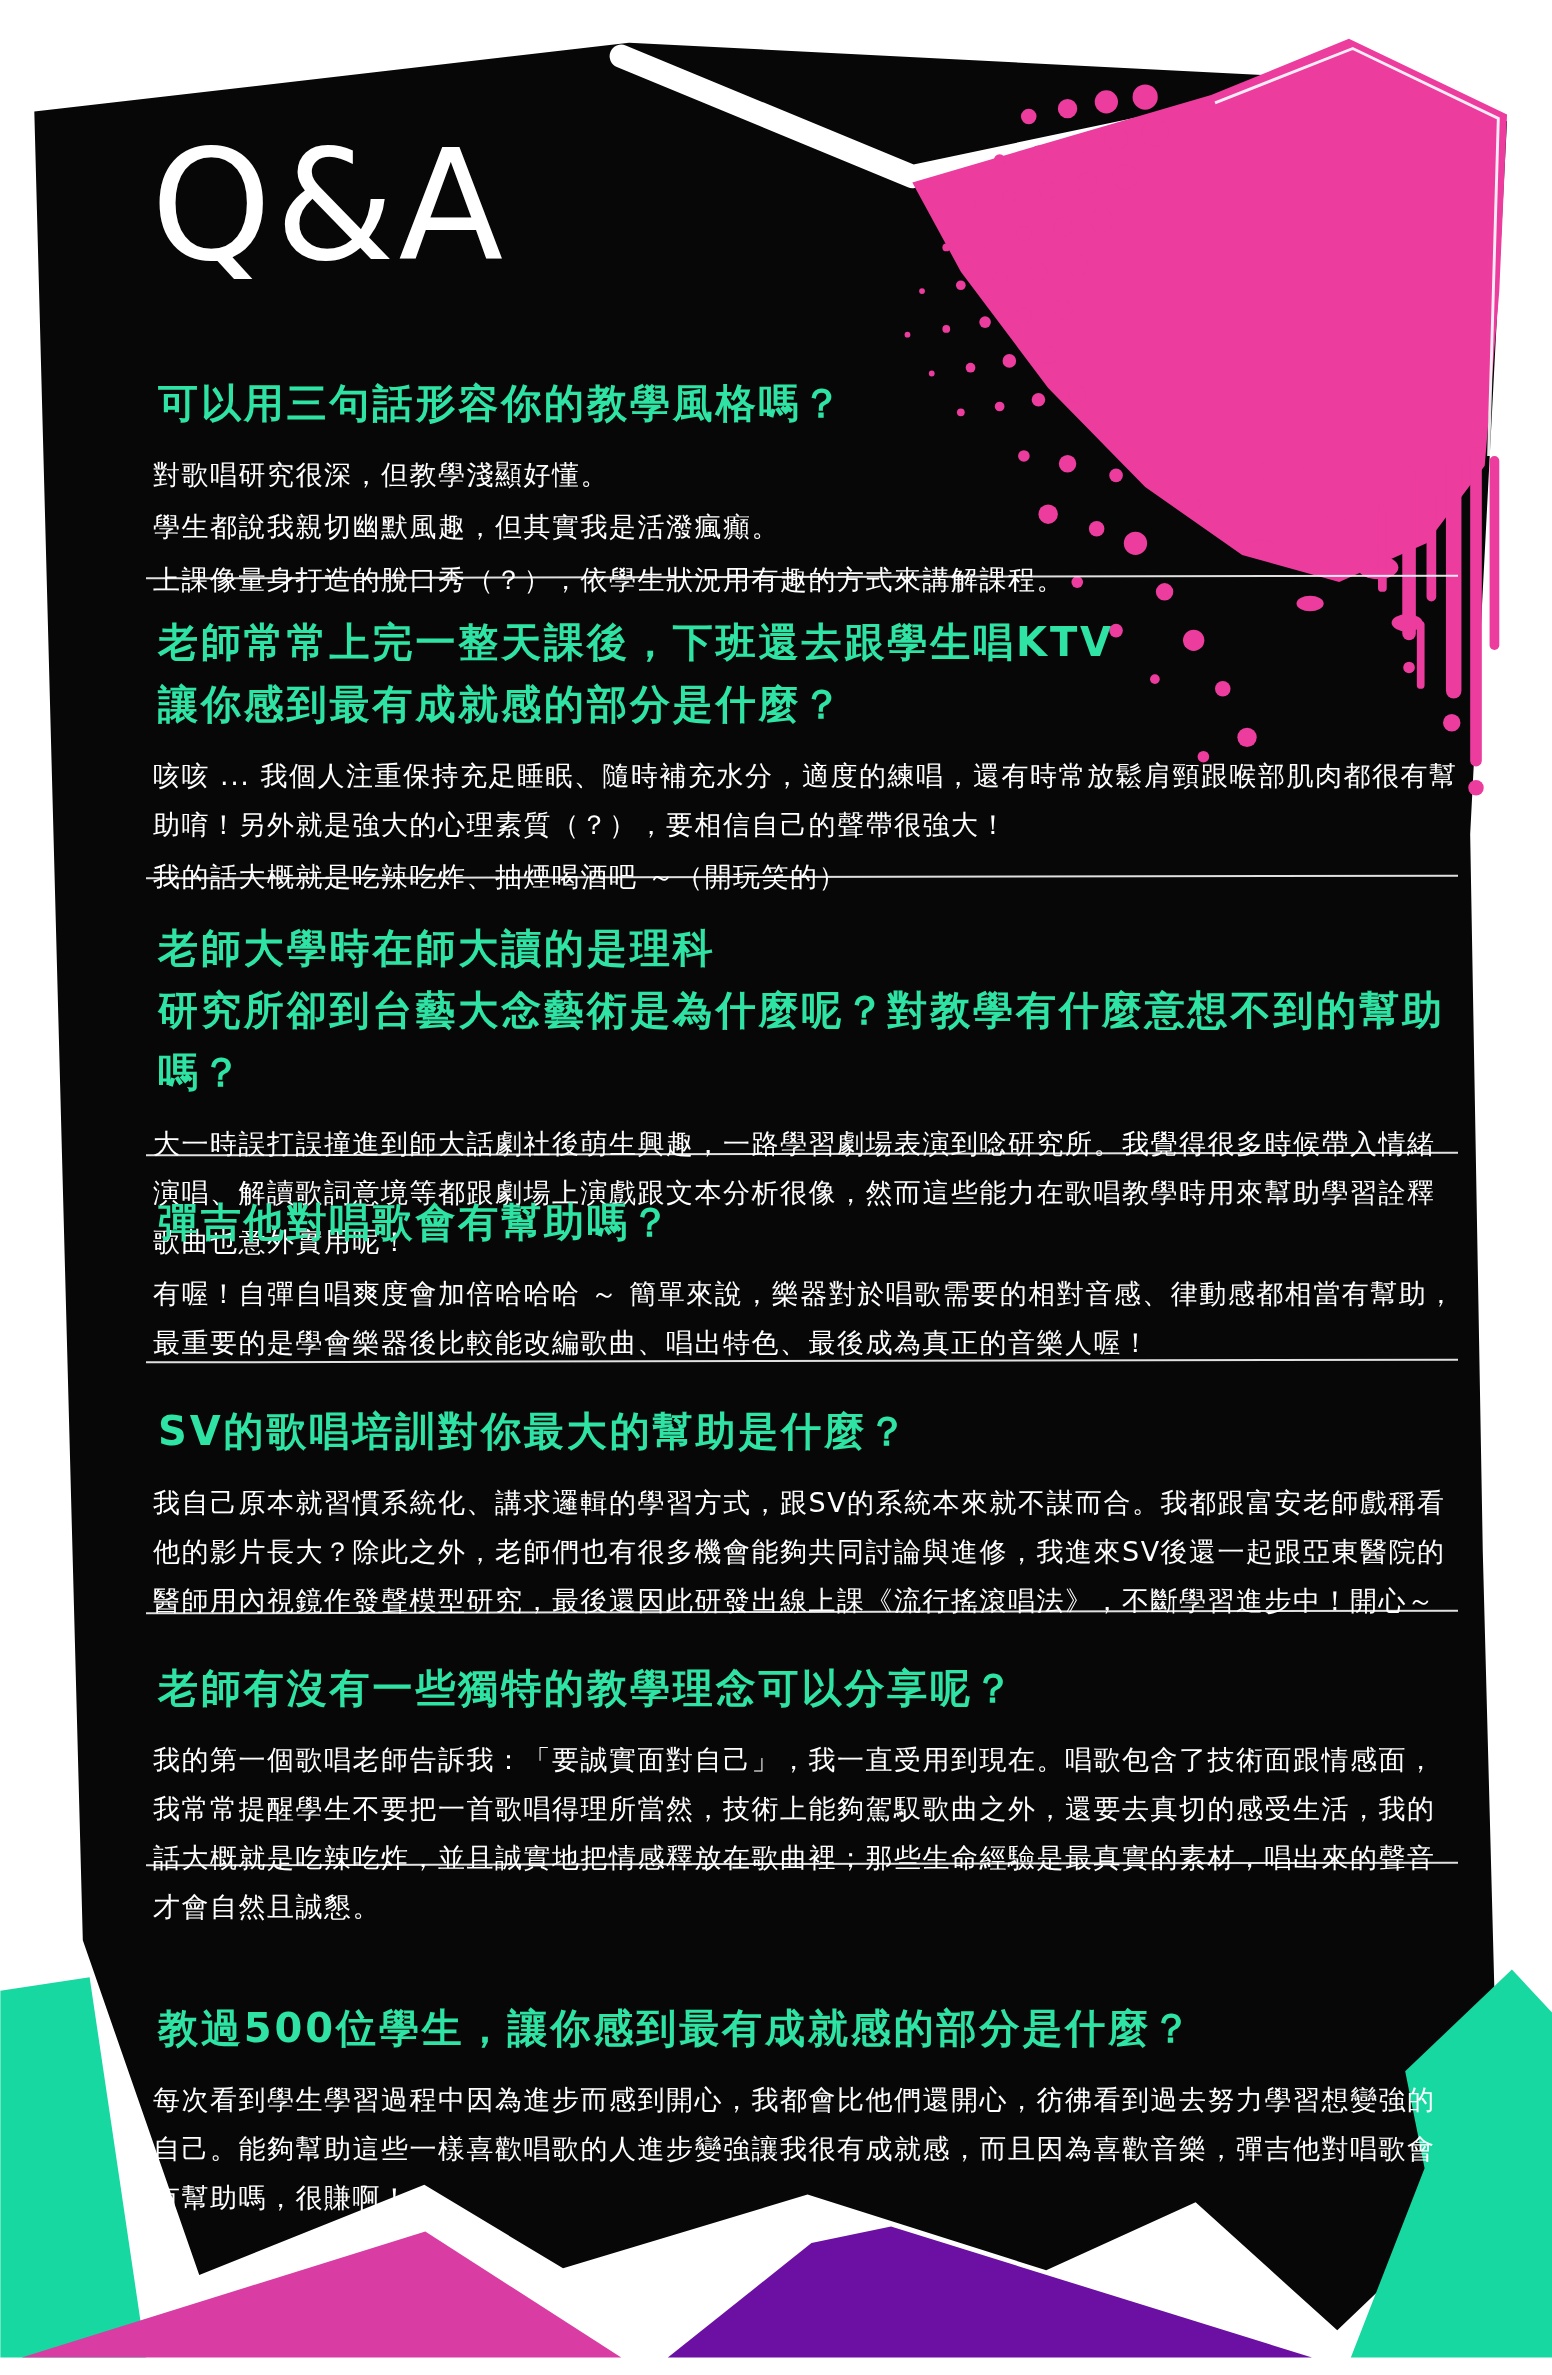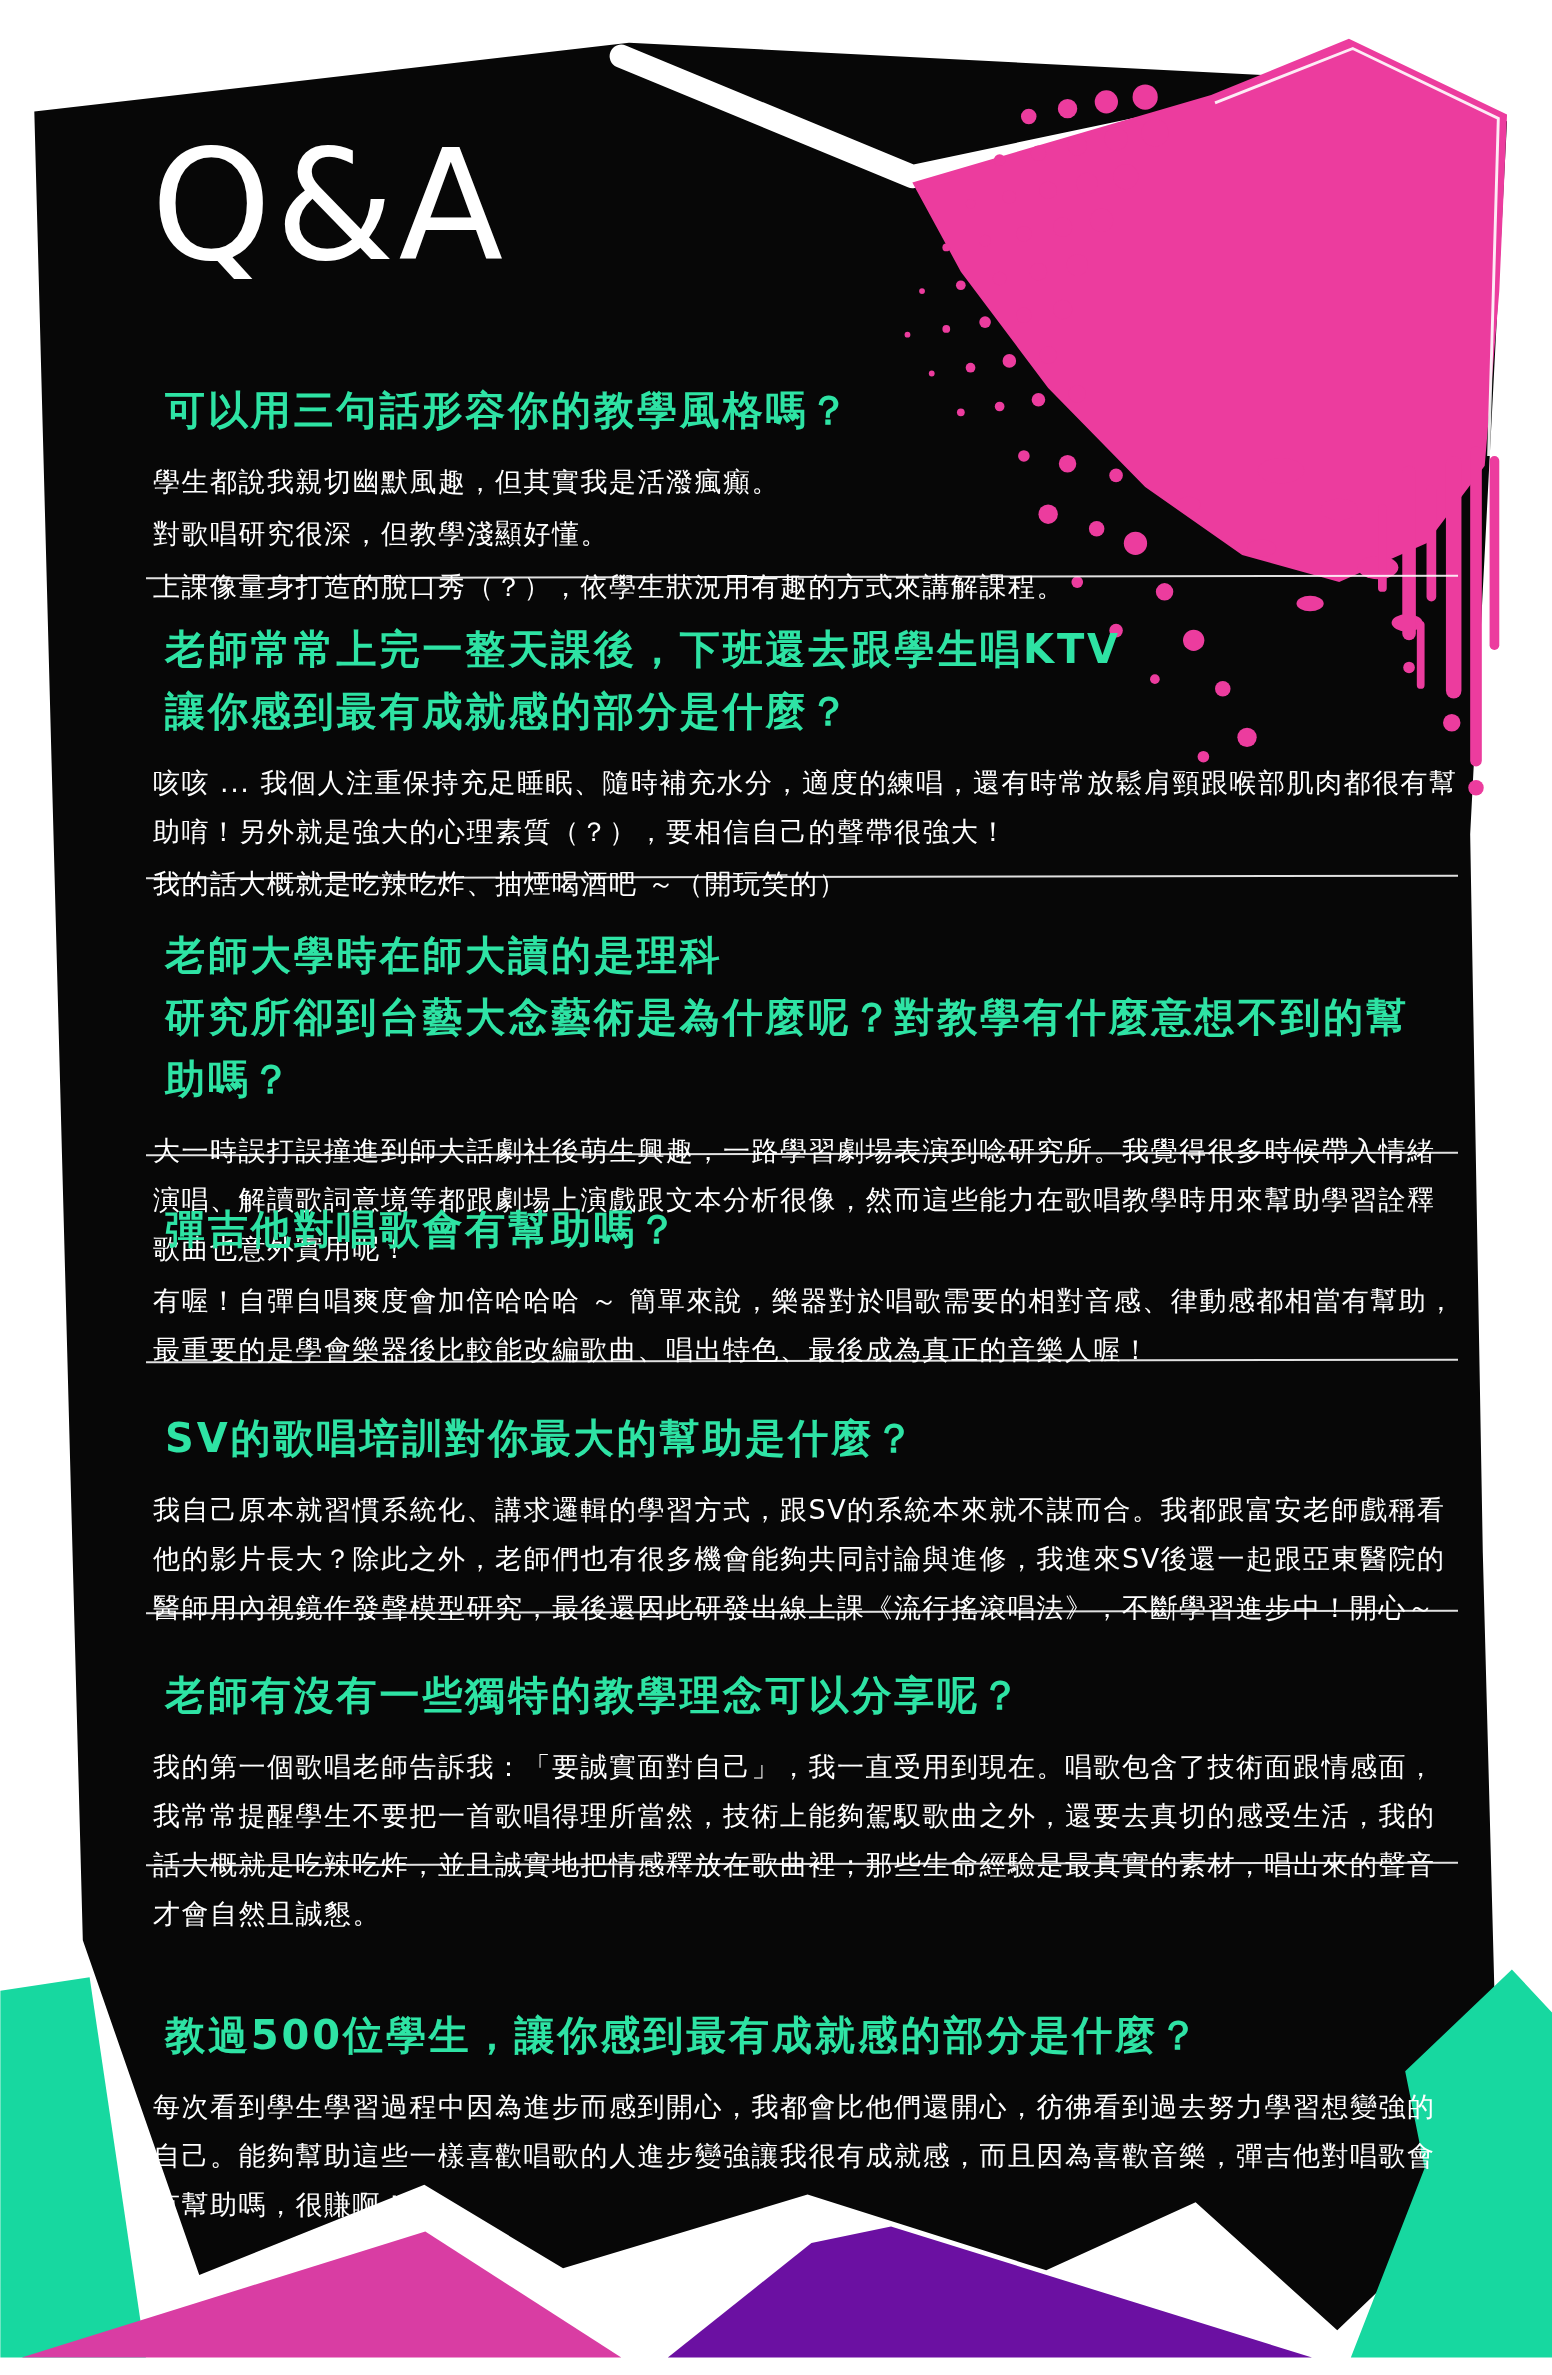--- a/index.html
+++ b/index.html
@@ -13,21 +13,21 @@
   .bg-art{position:absolute;inset:0;z-index:0;}
   .content{position:absolute;inset:0;z-index:1;}
   .page-title{
     position:absolute;top:124px;left:151px;
     font-size:153px;line-height:165px;font-weight:400;
     letter-spacing:3.9px;color:#ffffff;
   }
   .qa-section{position:absolute;left:153px;width:1308px;}
   .q-head{
     font-size:40px;line-height:62px;font-weight:700;
-    letter-spacing:2.9px;color:#2ee3a4;margin:12px;
+    letter-spacing:2.9px;color:#2ee3a4;margin:5px;
   }
   .answers{margin-top:15.5px;}
   .answers p{
     margin:0 0 3.9px 0;
     font-size:27px;line-height:49px;letter-spacing:1.5px;
     color:#ffffff;font-weight:400;
   }
   .divider{
     position:absolute;left:146px;width:1312px;height:1.9px;
     background:#ffffff;opacity:.88;transform:rotate(-0.12deg);
@@ -144,22 +144,22 @@
     <path d="M1558,2030 L1600,2075 L1600,2430 L1392,2430 L1468,2235 L1448,2135 Z" fill="#17d8a0"></path>
   </svg>
 
   <div class="content">
 
     <div class="page-title">Q&amp;A</div>
 
     <div class="qa-section s1">
       <h2 class="q-head">可以用三句話形容你的教學風格嗎？</h2>
       <div class="answers">
+        <p>對歌唱研究很深，但教學淺顯好懂。</p>
         <p>學生都說我親切幽默風趣，但其實我是活潑瘋癲。</p>
-        <p>對歌唱研究很深，但教學淺顯好懂。</p>
         <p>上課像量身打造的脫口秀（？），依學生狀況用有趣的方式來講解課程。</p>
       </div>
     </div>
     <div class="divider d1"></div>
 
     <div class="qa-section s2">
       <h2 class="q-head"><span>老師常常上完一整天課後，下班還去跟學生唱KTV</span><br>
         <span>讓你感到最有成就感的部分是什麼？</span></h2>
       <div class="answers">
         <p>咳咳 ... 我個人注重保持充足睡眠、隨時補充水分，適度的練唱，還有時常放鬆肩頸跟喉部肌肉都很有幫助唷！另外就是強大的心理素質（？），要相信自己的聲帶很強大！</p>

